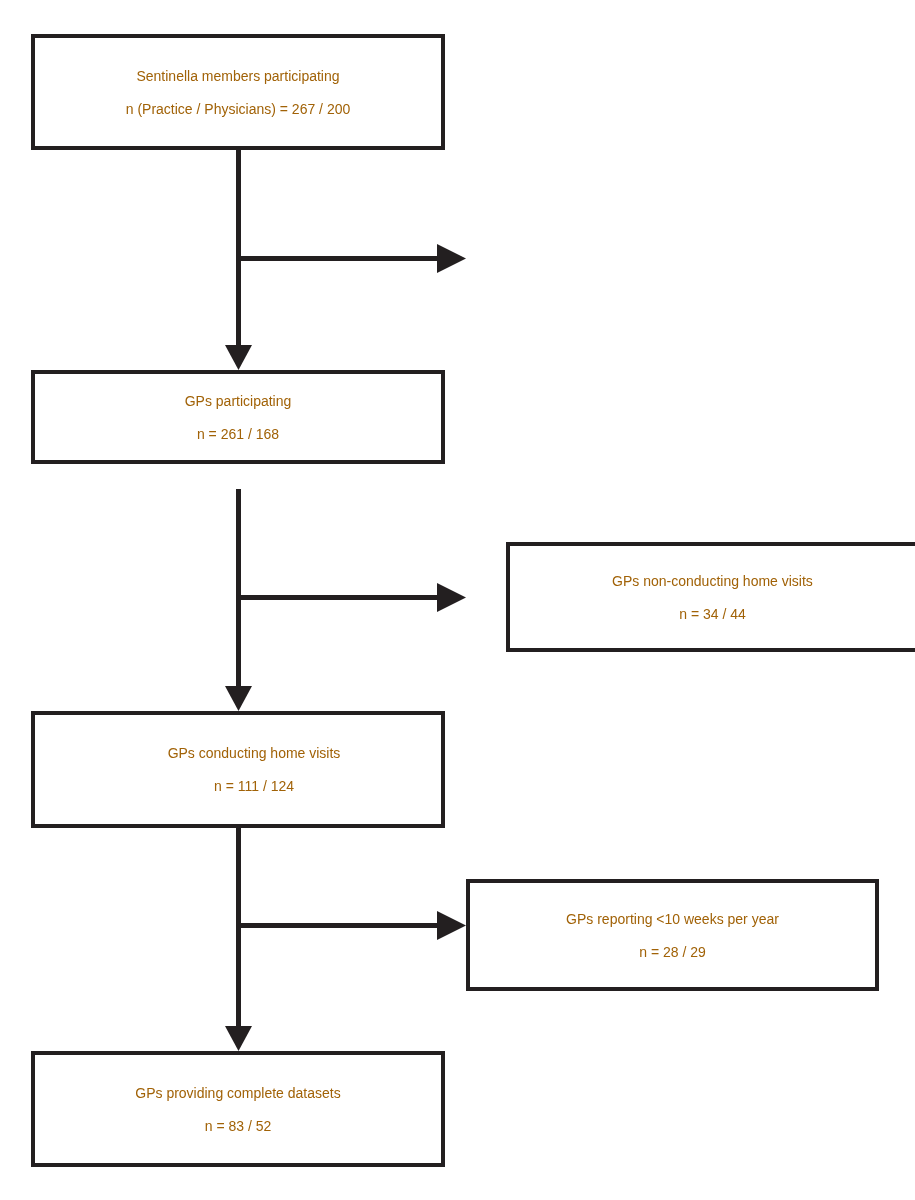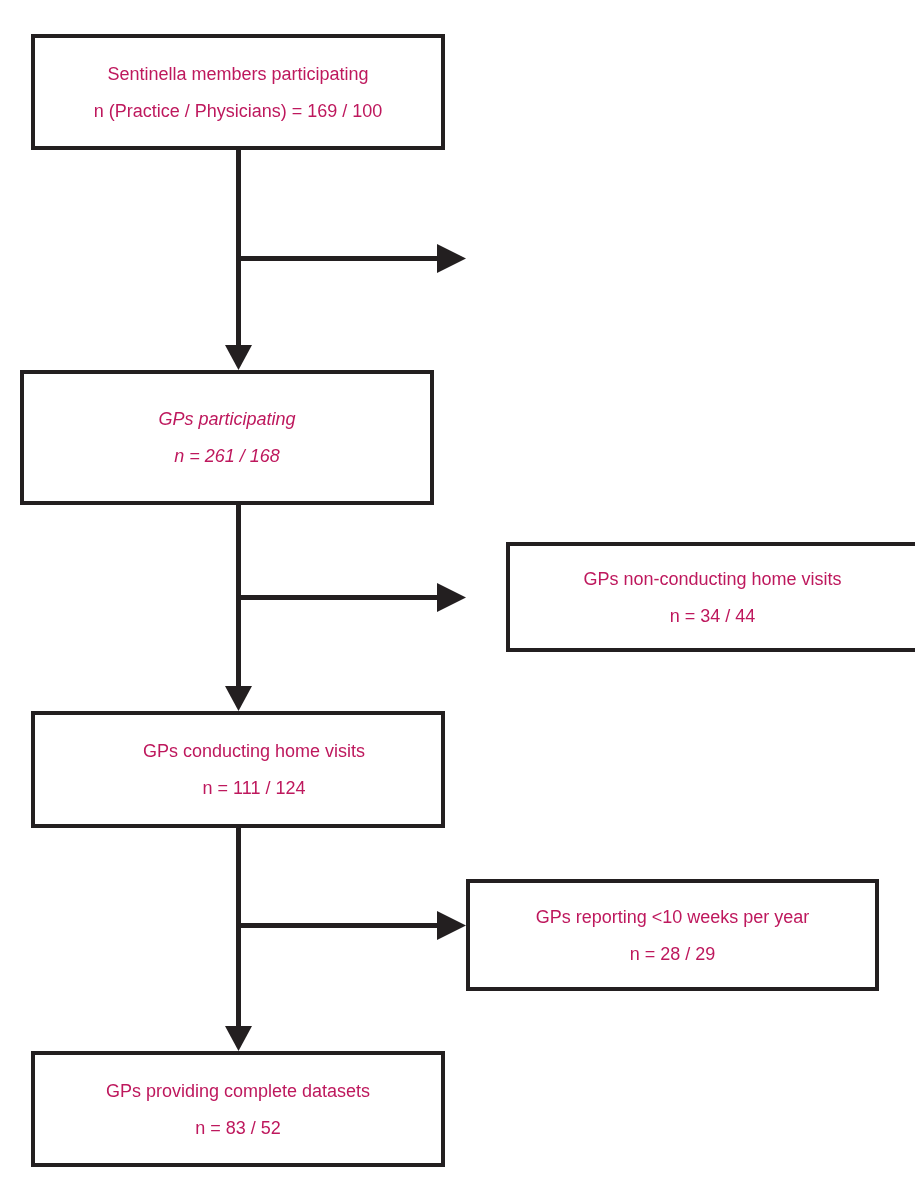--- a/index.html
+++ b/index.html
@@ -30,22 +30,22 @@
     position: absolute;
     box-sizing: border-box;
     border: 4px solid #231f20;
     background: #ffffff;
     display: flex;
     flex-direction: column;
     align-items: center;
     justify-content: center;
   }
   .node-line {
-    color: #be185d;
-    font-size: 18px;
+    color: #a16207;
+    font-size: 14px;
     line-height: 1.0;
     white-space: nowrap;
     text-align: center;
     font-family: "Liberation Sans", sans-serif;
   }
   .node-line.line-1 { margin-bottom: 19px; }
 </style>
 </head>
 <body>
 
@@ -67,25 +67,25 @@
       <line x1="238.5" y1="828" x2="238.5" y2="1033" stroke="#231f20" stroke-width="5"></line>
       <polygon points="238.5,1051 225,1026 252,1026" stroke="none"></polygon>
       <line x1="238.5" y1="925.5" x2="440" y2="925.5" stroke="#231f20" stroke-width="5"></line>
       <polygon points="466,925.5 437,911 437,940" stroke="none"></polygon>
 
     </g>
   </svg>
 
   <div class="node-box" style="left:31px; top:34px; width:414px; height:116px;">
     <div class="node-line line-1">Sentinella members participating</div>
-    <div class="node-line line-2">n (Practice / Physicians) = 169 / 100</div>
+    <div class="node-line line-2">n (Practice / Physicians) = 267 / 200</div>
   </div>
 
 
-  <div class="node-box" style="left:20px; top:370px; width:414px; height:135px;font-style:italic;">
+  <div class="node-box" style="left:31px; top:370px; width:414px; height:94px;">
     <div class="node-line line-1">GPs participating</div>
     <div class="node-line line-2">n = 261 / 168</div>
   </div>
 
   <div class="node-box" style="left:466px; top:542px; width:413px; height:110px;margin-left:40px;">
     <div class="node-line line-1">GPs non-conducting home visits</div>
     <div class="node-line line-2">n = 34 / 44</div>
   </div>
 
   <div class="node-box" style="left:31px; top:711px; width:414px; height:117px;padding-left:32px;">

